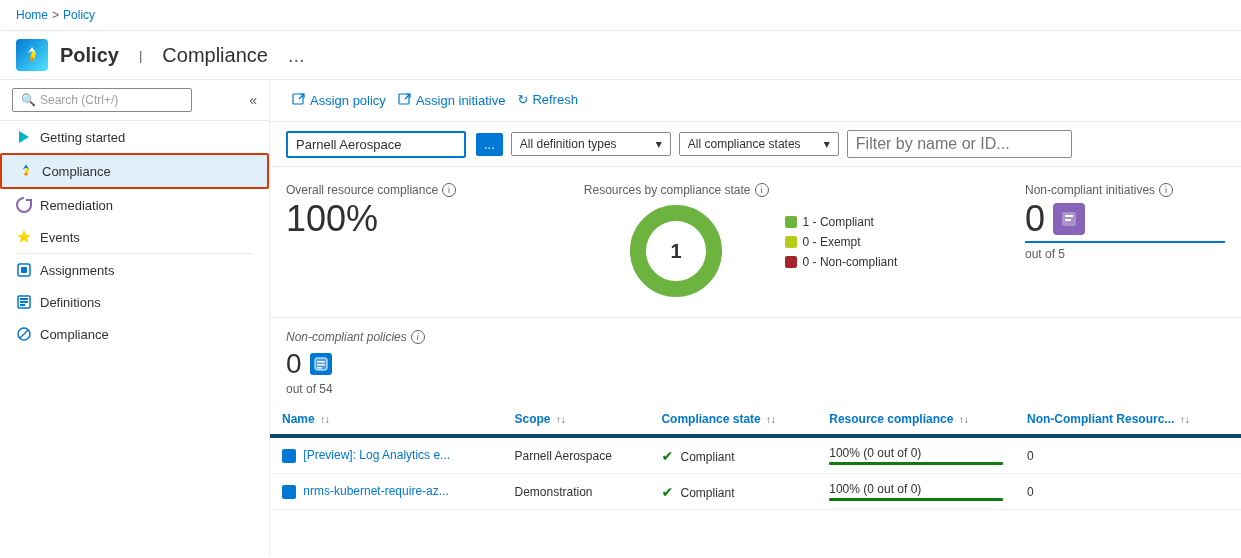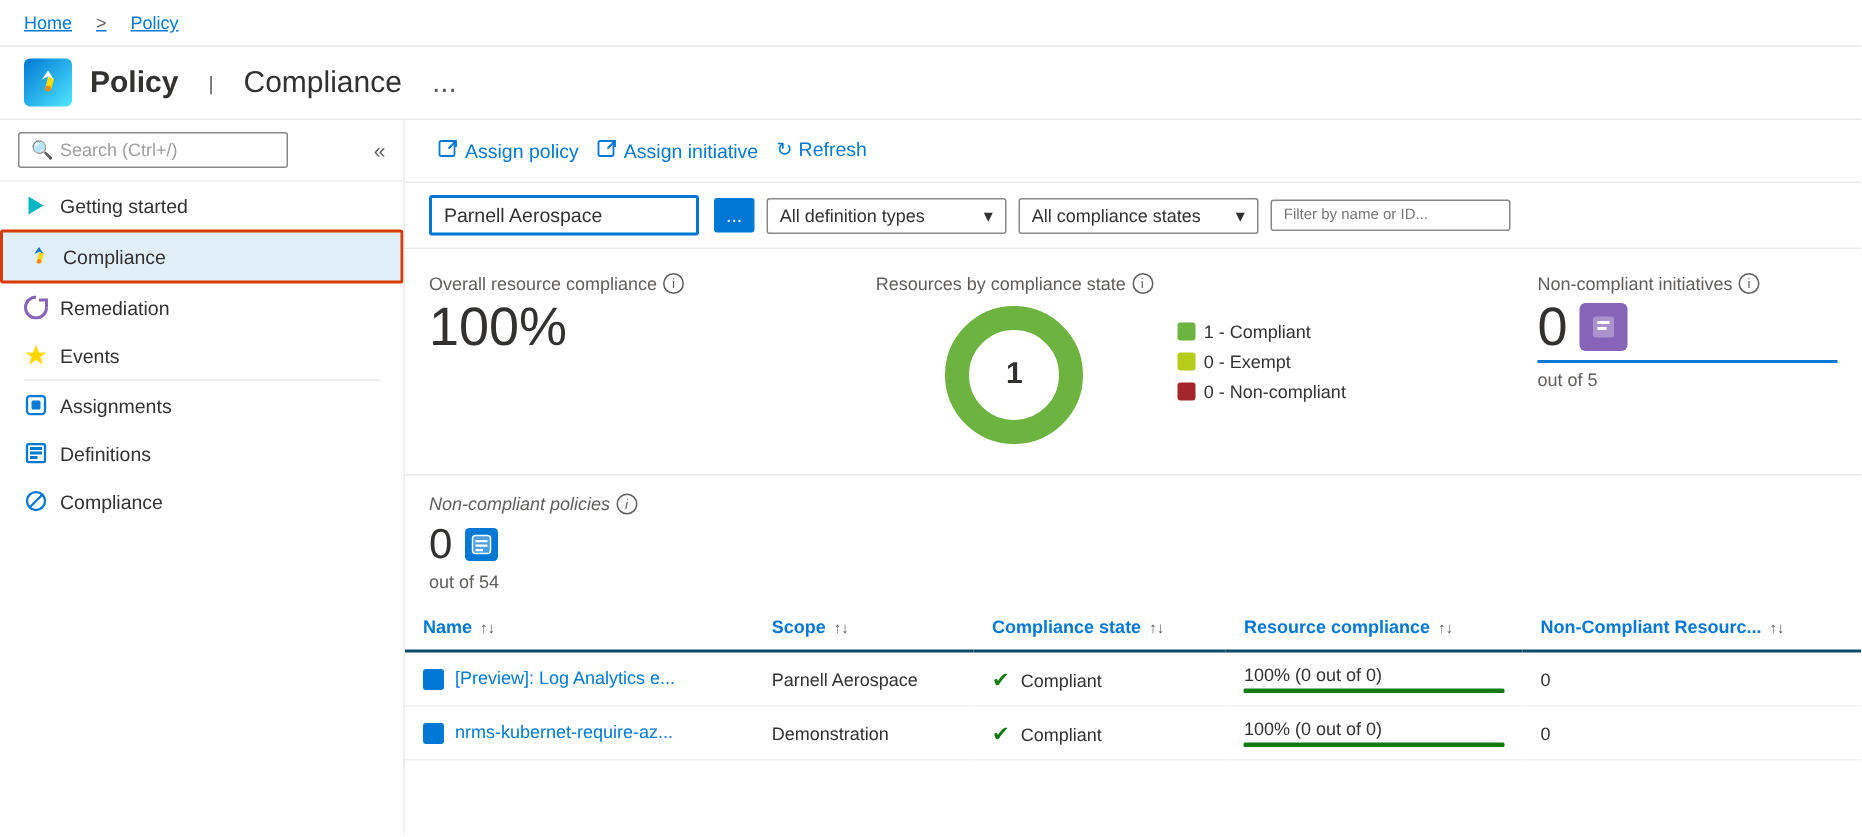--- a/index.html
+++ b/index.html
@@ -1,19 +1,19 @@
 <!DOCTYPE html>
 <html><head>
   <meta charset="utf-8">
   <style>
     * { box-sizing: border-box; margin: 0; padding: 0; }
     body { font-family: 'Segoe UI', Arial, sans-serif; font-size: 13px; color: #333; background: #fff; overflow: hidden; }
     
     
-    .breadcrumb { padding: 8px 16px; font-size: 12px; color: #0078d4; display: flex; align-items: center; gap: 16px; border-bottom: 1px solid #edebe9; text-decoration: underline; }
+    .breadcrumb { padding: 8px 16px; font-size: 12px; color: #0078d4; display: flex; align-items: center; gap: 4px; border-bottom: 1px solid #edebe9; }
     .breadcrumb span { color: #605e5c; }
     .breadcrumb a { color: #0078d4; text-decoration: none; }
     
     
     .page-header { display: flex; align-items: center; padding: 8px 16px 8px 16px; border-bottom: 1px solid #edebe9; gap: 12px; }
     .page-icon { width: 32px; height: 32px; background: linear-gradient(135deg, #0078d4, #50e6ff); border-radius: 4px; display: flex; align-items: center; justify-content: center; color: white; font-size: 16px; flex-shrink: 0; }
     .page-title { font-size: 20px; font-weight: 600; color: #323130; }
     .page-title-sep { color: #605e5c; font-weight: 300; margin: 0 8px; }
     .page-subtitle { font-size: 20px; font-weight: 300; color: #323130; }
     .ellipsis-btn { color: #605e5c; font-size: 20px; cursor: pointer; margin-left: 8px; }
@@ -37,21 +37,21 @@
     
     
     .toolbar { padding: 8px 16px; display: flex; align-items: flex-start; border-bottom: 1px solid #edebe9; }
     .toolbar-btn { display: flex; align-items: center; gap: 4px; color: #0078d4; cursor: pointer; font-size: 13px; padding: 4px 6px; border: none; background: none; }
     
     
     .filters-row { padding: 8px 16px; display: flex; align-items: center; gap: 8px; border-bottom: 1px solid #edebe9; flex-shrink: 0; }
     .scope-input { border: 2px solid #0078d4; border-radius: 2px; padding: 4px 8px; font-size: 13px; min-width: 180px; color: #323130; display: flex; align-items: center; justify-content: space-between; }
     .scope-btn { background: #0078d4; color: white; border: none; padding: 4px 8px; cursor: pointer; border-radius: 2px; font-size: 13px; margin-left: 2px; }
     .filter-dropdown { border: 1px solid #8a8886; border-radius: 2px; padding: 4px 8px; font-size: 12px; display: flex; align-items: center; gap: 4px; cursor: pointer; min-width: 160px; justify-content: space-between; color: #323130; }
-    .filter-input { border: 1px solid #8a8886; border-radius: 2px; padding: 4px 8px; font-size: 10px; min-width: 160px; color: #ef4444; }
+    .filter-input { border: 1px solid #8a8886; border-radius: 2px; padding: 4px 8px; font-size: 16px; min-width: 160px; color: #ef4444; }
     
     
     .stats-area { padding: 16px; display: flex; gap: 24px; border-bottom: 1px solid #edebe9; flex-shrink: 0; align-items: flex-start; }
     
     .stat-block { display: flex; flex-direction: column; }
     .stat-label { font-size: 12px; color: #605e5c; margin-bottom: 4px; display: flex; align-items: center; gap: 4px; }
     .stat-value { font-size: 36px; font-weight: 300; color: #323130; line-height: 1; }
     .stat-sub { font-size: 12px; color: #605e5c; margin-top: 4px; border-top: 2px solid #0078d4; padding-top: 4px; }
     
     
@@ -71,21 +71,21 @@
     
     .policies-section { padding: 0 16px 8px 16px; flex-shrink: 0; }
     .policies-label { font-size: 12px; color: #605e5c; margin-bottom: 4px; display: flex; align-items: center; gap: 4px; padding-top: 12px; font-style: italic; }
     .policies-count { font-size: 28px; font-weight: 300; color: #323130; display: flex; align-items: center; gap: 8px; }
     .policies-icon { width: 22px; height: 22px; background: #0078d4; border-radius: 3px; display: flex; align-items: center; justify-content: center; color: white; font-size: 11px; }
     .policies-sub { font-size: 12px; color: #605e5c; margin-top: 2px; }
     
     
     .table-area { flex: 1; overflow-y: auto; }
     table { width: 100%; border-collapse: collapse; }
-    thead tr { border-bottom: 2px solid #0c4a6e; }
+    thead tr { border-bottom: 4px solid #0c4a6e; }
     th { padding: 8px 12px; font-size: 12px; font-weight: 600; color: #0078d4; text-align: left; cursor: pointer; white-space: nowrap; }
     th .sort-icon { color: #605e5c; font-size: 10px; margin-left: 2px; }
     td { padding: 8px 12px; font-size: 12px; color: #323130; border-bottom: 1px solid #f3f2f1; }
     .link-text { color: #0078d4; text-decoration: none; cursor: pointer; }
     .compliant-icon { color: #107c10; font-size: 14px; margin-right: 4px; }
     .compliance-bar { height: 3px; background: #107c10; width: 100%; margin-top: 2px; border-radius: 1px; }
     .resource-compliance-cell { display: flex; flex-direction: column; }
     
     .info-icon { display: inline-flex; align-items: center; justify-content: center; width: 14px; height: 14px; border-radius: 50%; border: 1px solid #605e5c; color: #605e5c; font-size: 9px; cursor: pointer; }
     

